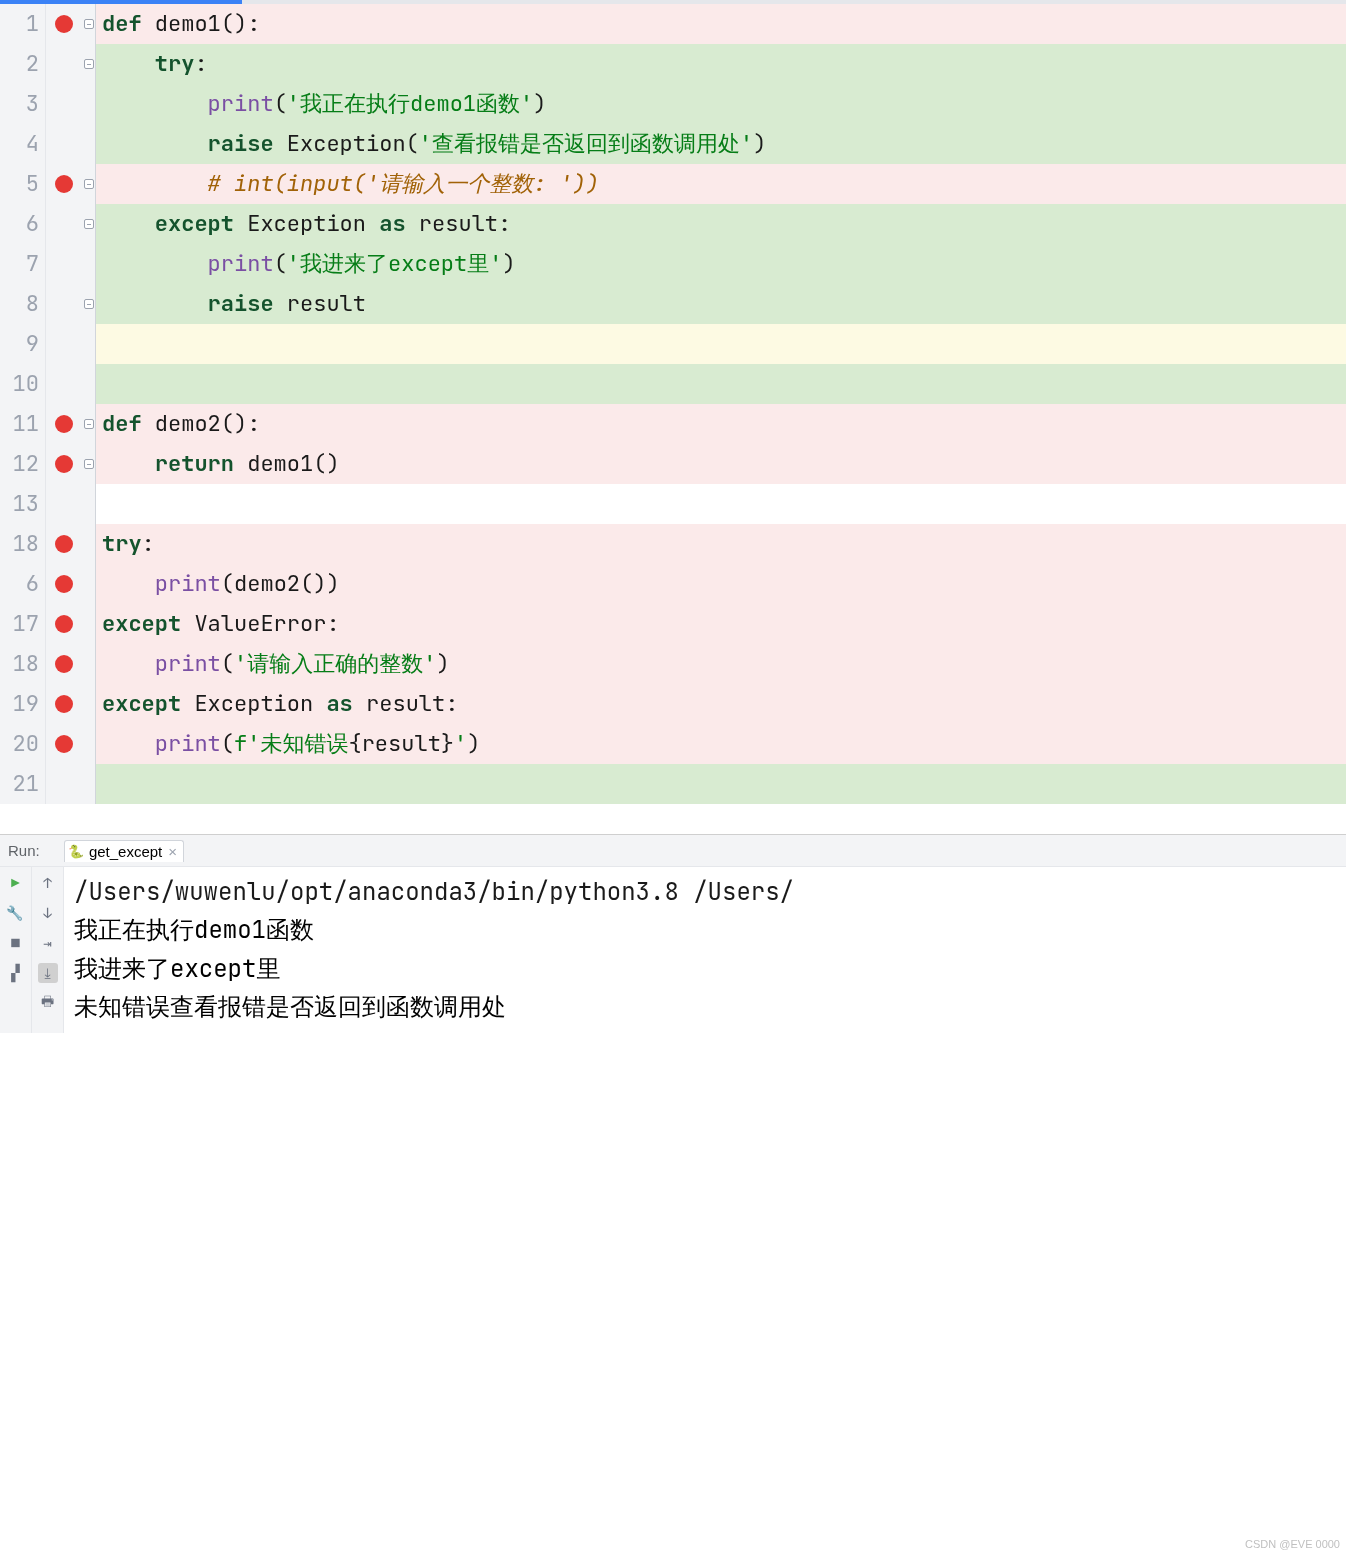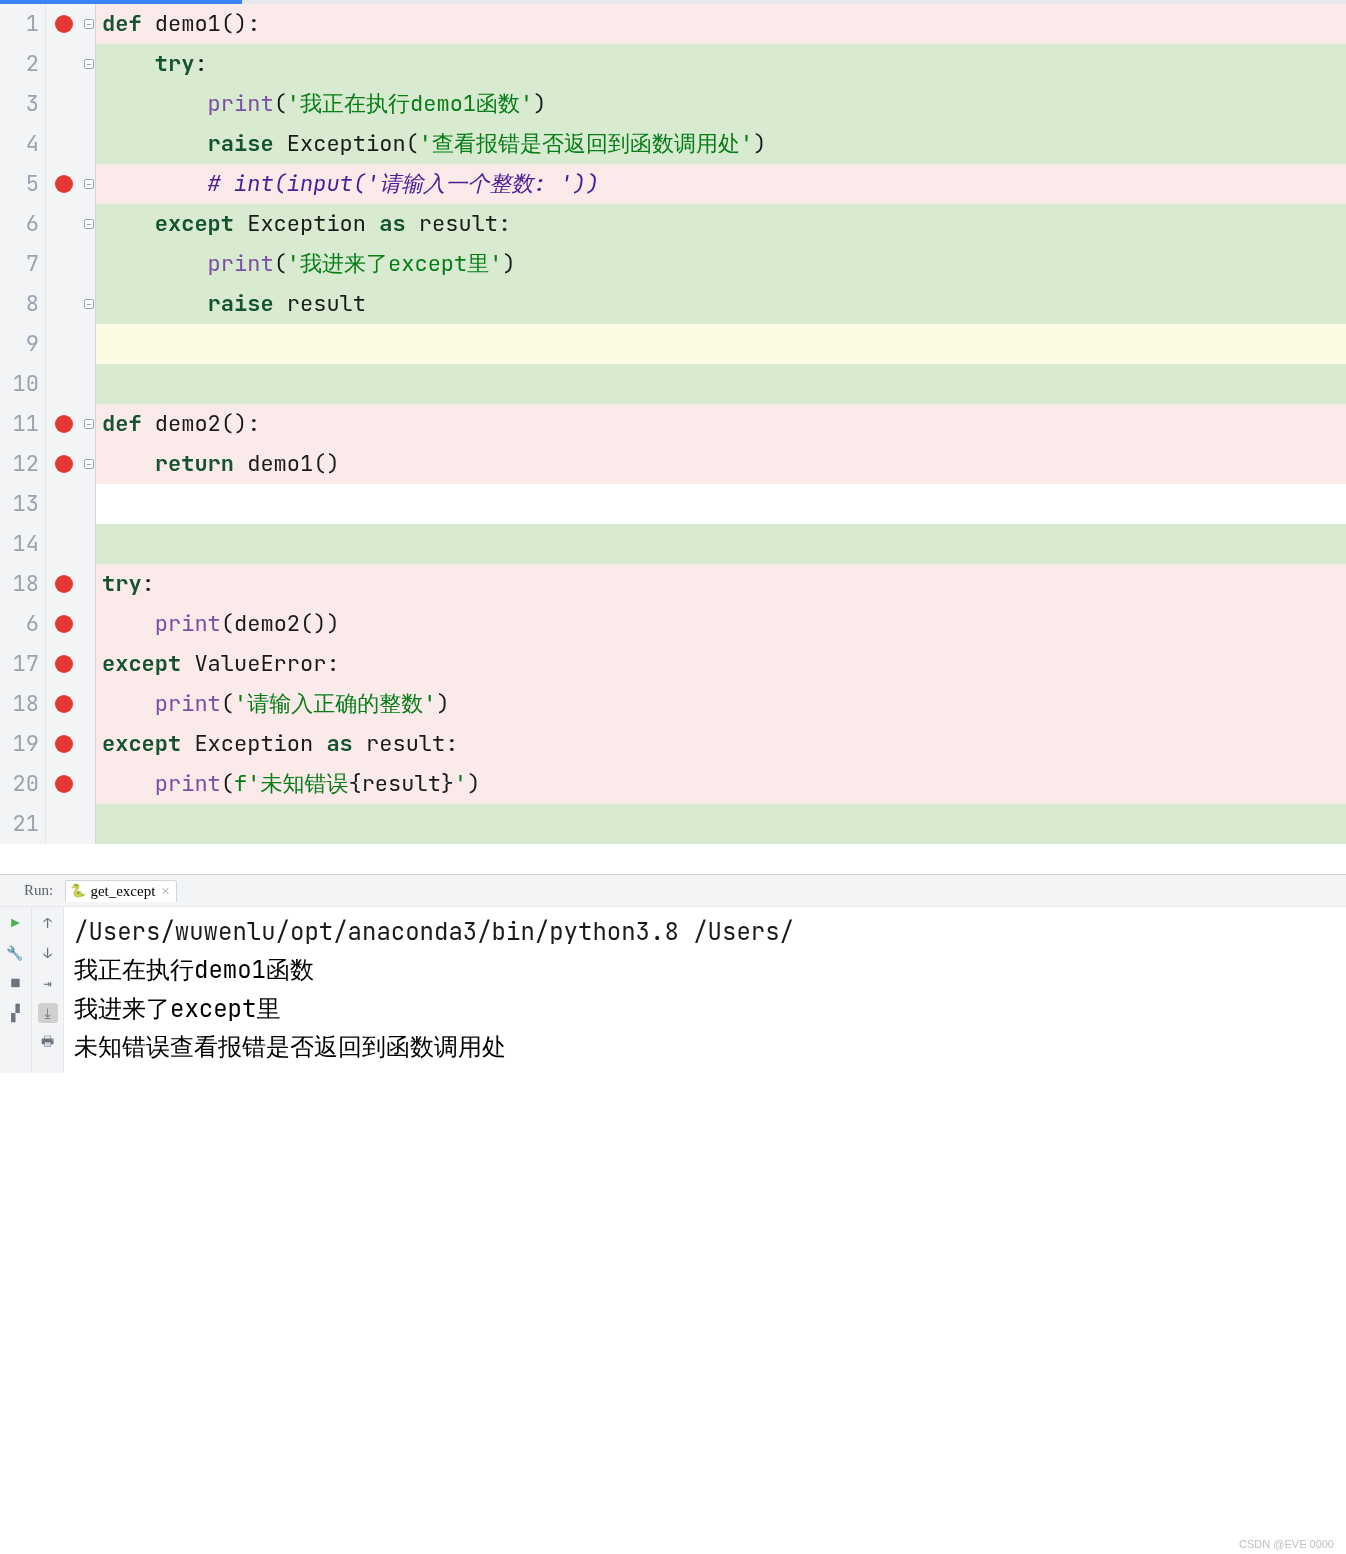--- a/index.html
+++ b/index.html
@@ -68,35 +68,35 @@
   white-space: pre;
 }
 .bg-pink { background: #fbeaea; }
 .bg-green { background: #d8ebd1; }
 .bg-yellow { background: #fdfae3; }
 .bg-white { background: #fff; }
 .kw { color: #14532d; font-weight: 700; }
 .fn { color: #1a1a1a; margin-top: 40px; }
 .pn { color: #1a1a1a; }
 .str { color: #067d17; }
-.cm { color: #4c1d95; font-style: italic; }
+.cm { color: #a16207; font-style: italic; }
 .bi { color: #7a4fa3; }
 .spacer { height: 30px; background: #fff; }
 
 .run-panel { border-top: 1px solid #cfcfcf; }
 .run-header {
   display: flex;
   align-items: center;
   height: 32px;
-  padding: 0 24px;
+  padding: 0 8px;
   background: #f3f4f6;
   border-bottom: 1px solid #e5e7eb;
   font-size: 15px;
-  font-family: Liberation Serif, serif;
-  gap: 12px;
+  font-family: Liberation Sans, sans-serif;
+  gap: 24px;
 }
 .run-label { color: #5f6368; }
 .run-tab {
   display: flex;
   align-items: center;
   gap: 4px;
   padding: 2px 4px;
   background: #fff;
   border: 1px solid #d1d5db;
   border-bottom: none;
@@ -126,21 +126,21 @@
 .tool-icon.active { background: #d0d0d0; border-radius: 3px; }
 .console {
   flex: 1;
   padding: 6px 10px;
   font-size: 24px;
   line-height: 1.6;
 }
 .console .path { color: #1a1a1a; }
 .watermark {
   position: fixed;
-  right: 12px;
+  right: 6px;
   bottom: 4px;
   font-size: 11px;
   color: #c0c0c0;
   font-family: sans-serif;
 }
 </style>
 </head>
 <body>
 
 <div class="editor-top-bar"></div>
@@ -238,26 +238,20 @@
       <div class="gutter-fold">
         <div class="fold-mark"></div>
       </div>
       <div class="code-content bg-pink"><span>    </span><span class="kw">return </span><span class="fn">demo1()</span></div>
     </div>
     <div class="code-line">
       <div class="gutter-num">13</div>
       <div class="gutter-bp"></div>
       <div class="gutter-fold"></div>
       <div class="code-content bg-white"><span></span></div>
-    </div>
-    <div class="code-line">
-      <div class="gutter-num">14</div>
-      <div class="gutter-bp"></div>
-      <div class="gutter-fold"></div>
-      <div class="code-content bg-green"><span></span></div>
     </div>
     <div class="code-line">
       <div class="gutter-num">18</div>
       <div class="gutter-bp">
         <div class="breakpoint"></div>
       </div>
       <div class="gutter-fold"></div>
       <div class="code-content bg-pink"><span class="kw">try</span><span class="pn">:</span></div>
     </div>
     <div class="code-line">

